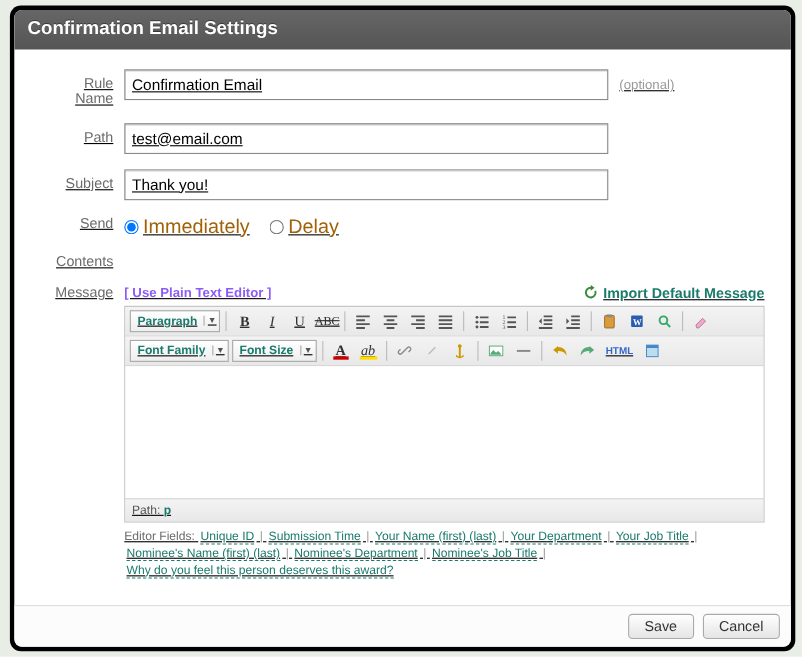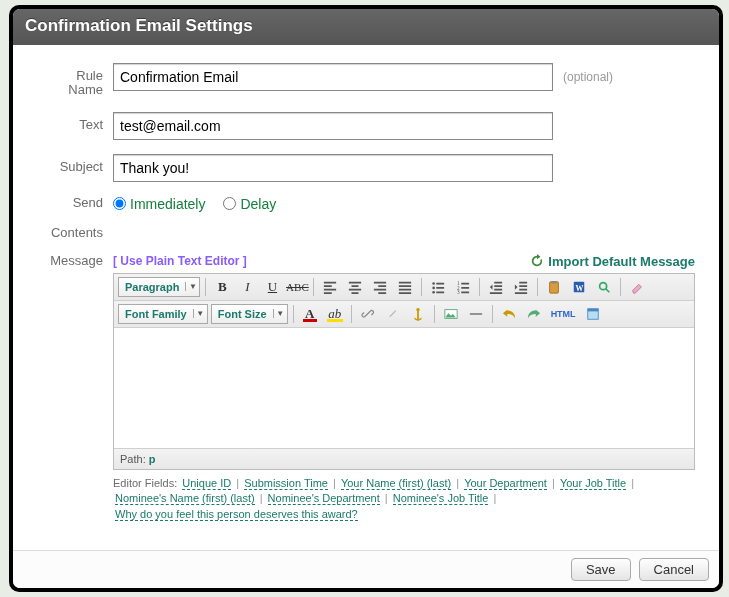--- a/index.html
+++ b/index.html
@@ -37,20 +37,21 @@
   }
   .dialog-body {
     flex: 1;
     padding: 18px 24px 8px 24px;
     overflow: hidden;
   }
   .form-row {
     display: flex;
     align-items: flex-start;
     margin-bottom: 14px;
+    text-decoration: underline;
   }
   .form-label {
     width: 76px;
     text-align: right;
     padding-right: 10px;
     color: #6b6b6b;
     line-height: 1.1;
     padding-top: 6px;
     font-size: 13px;
   }
@@ -61,21 +62,21 @@
     font-size: 14px;
     border: 1px solid #888;
     box-shadow: inset 0 1px 1px rgba(0,0,0,.18);
   }
   .hint {
     color: #999;
     font-size: 12px;
     margin-left: 10px;
   }
   .radio { margin-right: 4px; }
-  .radio-label { margin-right: 18px; font-size: 14px; color: #15803d; }
+  .radio-label { margin-right: 18px; font-size: 18px; color: #a16207; }
   .msg-tools {
     display: flex;
     justify-content: space-between;
     align-items: center;
     margin-bottom: 4px;
   }
   .link { color: #8b5cf6; text-decoration: none; font-size: 12px; cursor: pointer; }
   .link.brack { font-weight: bold; }
   .import { display: flex; align-items: center; gap: 4px; color: #1a7a6b; font-weight: bold; font-size: 13px; }
   .reload-icon svg { width: 14px; height: 14px; display: block; }
@@ -175,21 +176,21 @@
           <span>Rule</span><br>
           <span>Name</span>
         </div>
         <div class="form-field">
           <input type="text" class="box" value="Confirmation Email" style="">
           <span class="hint">(optional)</span>
         </div>
       </div>
 
       <div class="form-row">
-        <div class="form-label">Text</div>
+        <div class="form-label">Path</div>
         <div class="form-field">
           <input type="text" class="box" value="test@email.com" style="">
         </div>
       </div>
 
       <div class="form-row">
         <div class="form-label">Subject</div>
         <div class="form-field">
           <input type="text" class="box" value="Thank you!" style="">
         </div>

